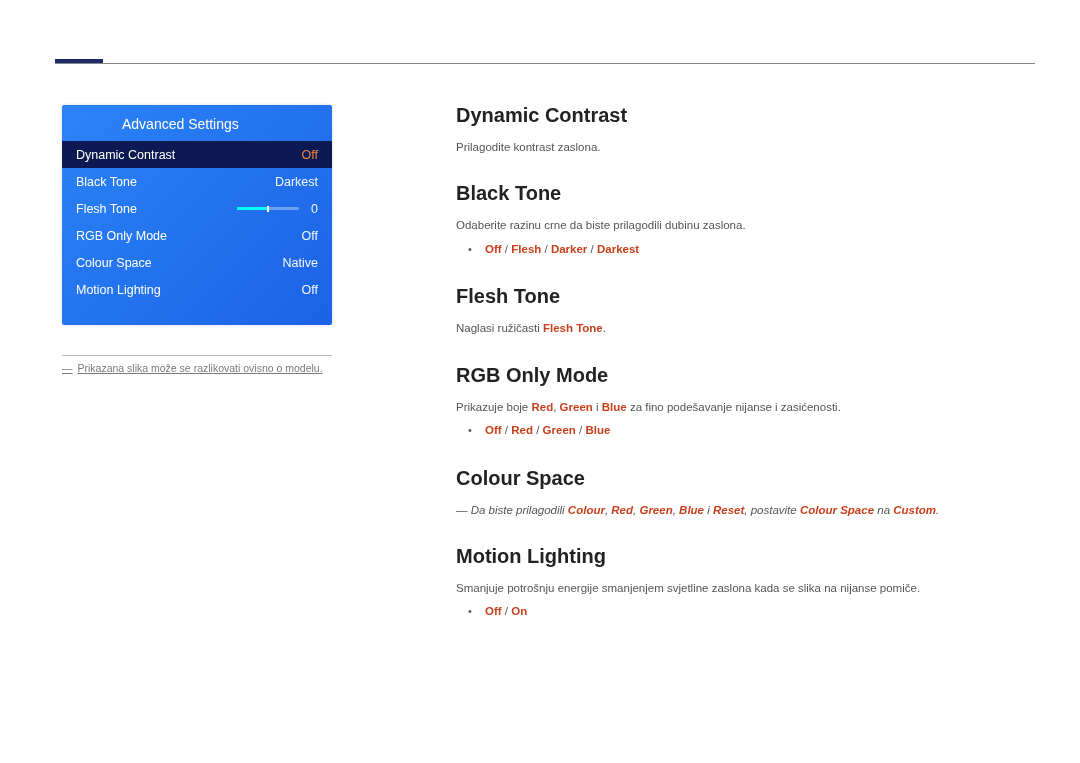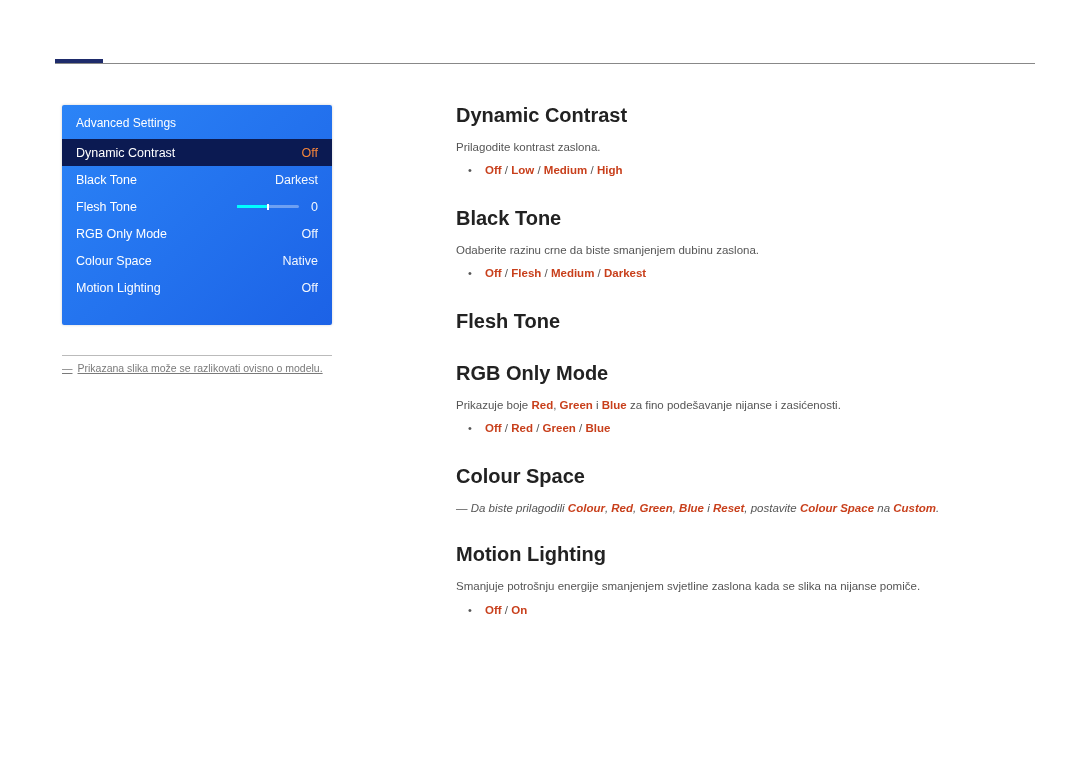--- a/index.html
+++ b/index.html
@@ -26,24 +26,25 @@
     position: absolute;
     top: 105px; left: 62px;
     width: 270px; height: 220px;
     background: linear-gradient(135deg, #2b84f7 0%, #1c62e6 100%);
     border-radius: 2px;
     color: #fff;
     box-shadow: 0 0 3px rgba(0,0,0,0.18);
     font-size: 13px;
   }
   .panel-title {
-    font-size: 12px;
+    font-size: 14px;
     font-weight: 400;
     padding: 11px 14px 9px;
     color: #fff;
+    margin-left: 46px;
   }
   .panel-item {
     display: flex;
     justify-content: space-between;
     align-items: center;
     padding: 6.5px 14px;
     font-size: 12.5px;
   }
   .panel-item.selected {
     background: #0b1a52;
@@ -135,35 +136,33 @@
 
 <div class="note-rule"></div>
 <div class="footnote">
   <span class="dash">―</span><span>Prikazana slika može se razlikovati ovisno o modelu.</span>
 </div>
 
 <div class="content">
 
   <h2>Dynamic Contrast</h2>
   <p>Prilagodite kontrast zaslona.</p>
+
+  <h2>Black Tone</h2>
+  <p>Odaberite razinu crne da biste prilagodili dubinu zaslona.</p>
   <ul class="opts">
       <li>
-    <span class="bold-red">Off</span><span class="sep"> / </span><span class="bold-red">Low</span><span class="sep"> / </span><span class="bold-red">Medium</span><span class="sep"> / </span><span class="bold-red">High</span>
-  </li>
-    </ul>
-
-  <h2>Black Tone</h2>
-  <p>Odaberite razinu crne da biste smanjenjem dubinu zaslona.</p>
-  <ul class="opts">
-      <li>
-    <span class="bold-red">Off</span><span class="sep"> / </span><span class="bold-red">Flesh</span><span class="sep"> / </span><span class="bold-red">Medium</span><span class="sep"> / </span><span class="bold-red">Darkest</span>
+    <span class="bold-red">Off</span><span class="sep"> / </span><span class="bold-red">Flesh</span><span class="sep"> / </span><span class="bold-red">Darker</span><span class="sep"> / </span><span class="bold-red">Darkest</span>
   </li>
     </ul>
 
   <h2>Flesh Tone</h2>
+  <p>
+    <span>Naglasi ružičasti </span><span class="bold-red">Flesh Tone</span><span>.</span>
+  </p>
 
   <h2>RGB Only Mode</h2>
   <p>
     <span>Prikazuje boje </span><span class="bold-red">Red</span><span>, </span><span class="bold-red">Green</span><span> i </span><span class="bold-red">Blue</span><span> za fino podešavanje nijanse i zasićenosti.</span>
   </p>
   <ul class="opts">
       <li>
     <span class="bold-red">Off</span><span class="sep"> / </span><span class="bold-red">Red</span><span class="sep"> / </span><span class="bold-red">Green</span><span class="sep"> / </span><span class="bold-red">Blue</span>
   </li>
     </ul>

